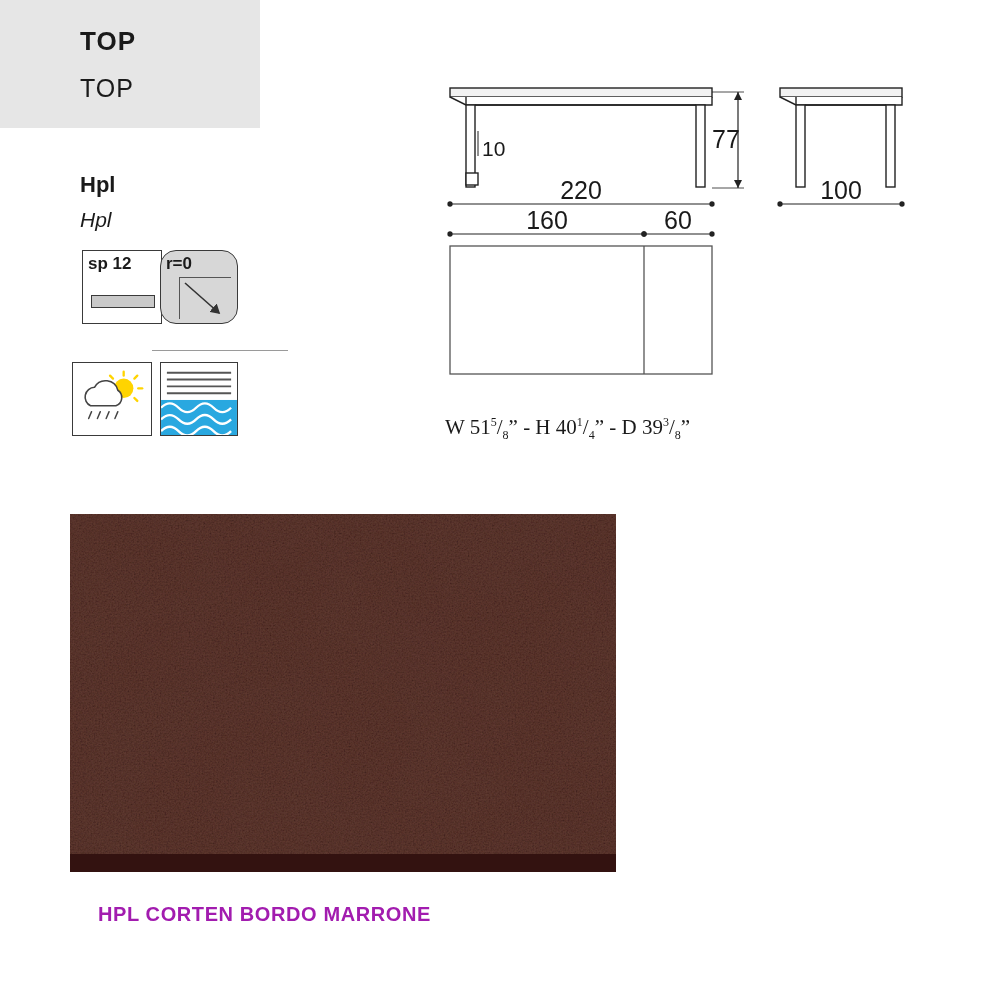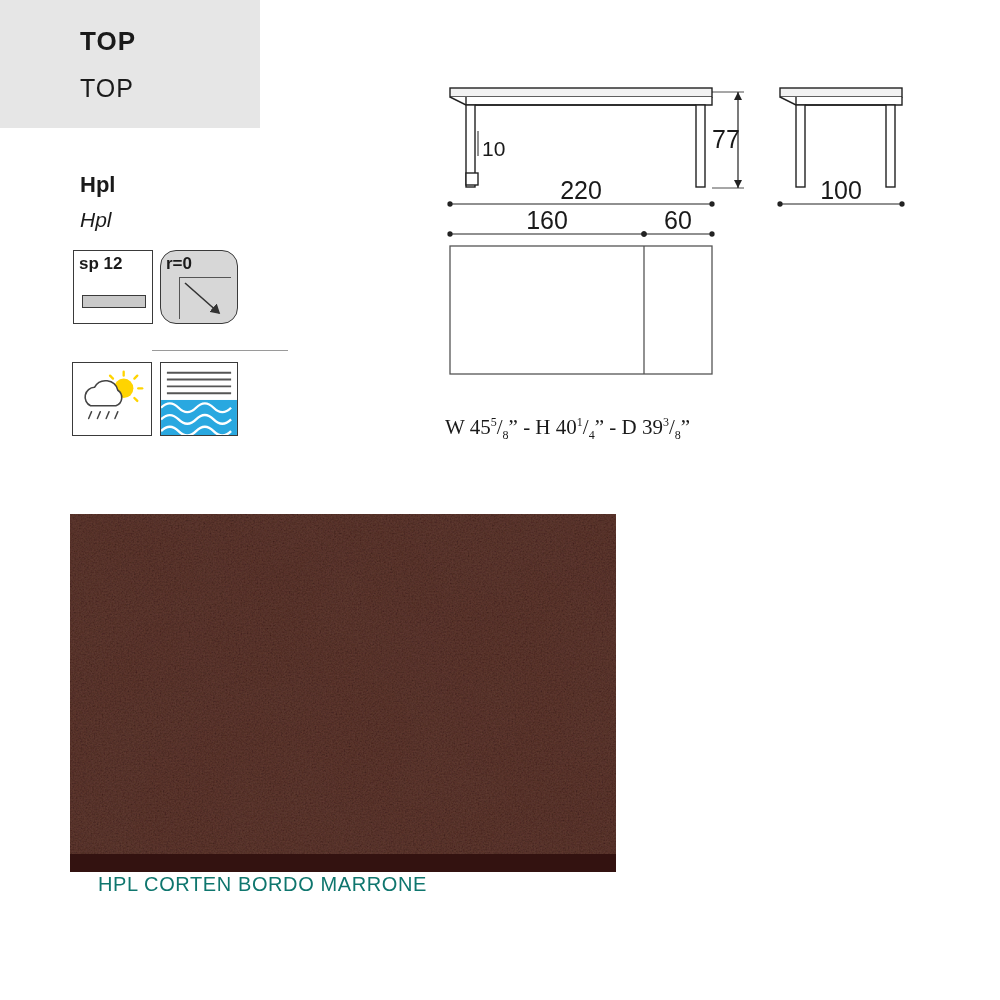--- a/index.html
+++ b/index.html
@@ -61,21 +61,21 @@
   }
 
   
   .spec-box {
     position: absolute;
     border: 1px solid #3a3a3a;
     box-sizing: border-box;
     background: #ffffff;
   }
   #box-sp {
-    left: 73px;
+    left: 82px;
     top: 250px;
     width: 80px;
     height: 74px;
   }
   #box-r {
     left: 160px;
     top: 250px;
     width: 78px;
     height: 74px;
     background: #d7d7d7;
@@ -180,25 +180,25 @@
     position: absolute;
     left: 0;
     bottom: 0;
     width: 546px;
     height: 18px;
     background: #331210;
   }
   .swatch-caption {
     position: absolute;
     left: 98px;
-    top: 873px;
+    top: 903px;
     font-size: 20px;
-    font-weight: normal;
+    font-weight: bold;
     letter-spacing: 0.6px;
-    color: #0f766e;
+    color: #a21caf;
   }
 </style>
 </head>
 <body>
 
 <div class="header-block"></div>
 <div class="header-title">TOP</div>
 <div class="header-subtitle">TOP</div>
 
 <div class="mat-name">Hpl</div>
@@ -320,21 +320,21 @@
     <text x="258" y="173" font-family="Liberation Sans, sans-serif" font-size="25" fill="#1a1a1a" text-anchor="middle">60</text>
 
     <g stroke="#555" fill="#ffffff" stroke-width="1.3">
       <rect x="30" y="190" width="262" height="128"></rect>
       <line x1="224" y1="190" x2="224" y2="318"></line>
     </g>
   </svg>
 </div>
 
 <div class="dims-text">
-  <span>W 45</span><sup>5</sup>/<sub>8</sub><span>”</span><span> - H 40</span><sup>1</sup>/<sub>4</sub><span>”</span><span>  - D 39</span><sup>3</sup>/<sub>8</sub><span>”</span>
+  <span>W 51</span><sup>5</sup>/<sub>8</sub><span>”</span><span> - H 40</span><sup>1</sup>/<sub>4</sub><span>”</span><span>  - D 39</span><sup>3</sup>/<sub>8</sub><span>”</span>
 </div>
 
 <div class="swatch-wrap">
   <div class="swatch-img">
     <svg width="546" height="358" viewBox="0 0 546 358" preserveAspectRatio="none">
       <defs>
         <filter id="grain" x="0" y="0" width="100%" height="100%">
           <feTurbulence type="fractalNoise" baseFrequency="0.62" numOctaves="5" seed="7" result="n"></feTurbulence>
           <feColorMatrix in="n" type="saturate" values="0.25" result="ns"></feColorMatrix>
           <feComponentTransfer in="ns" result="nc">

